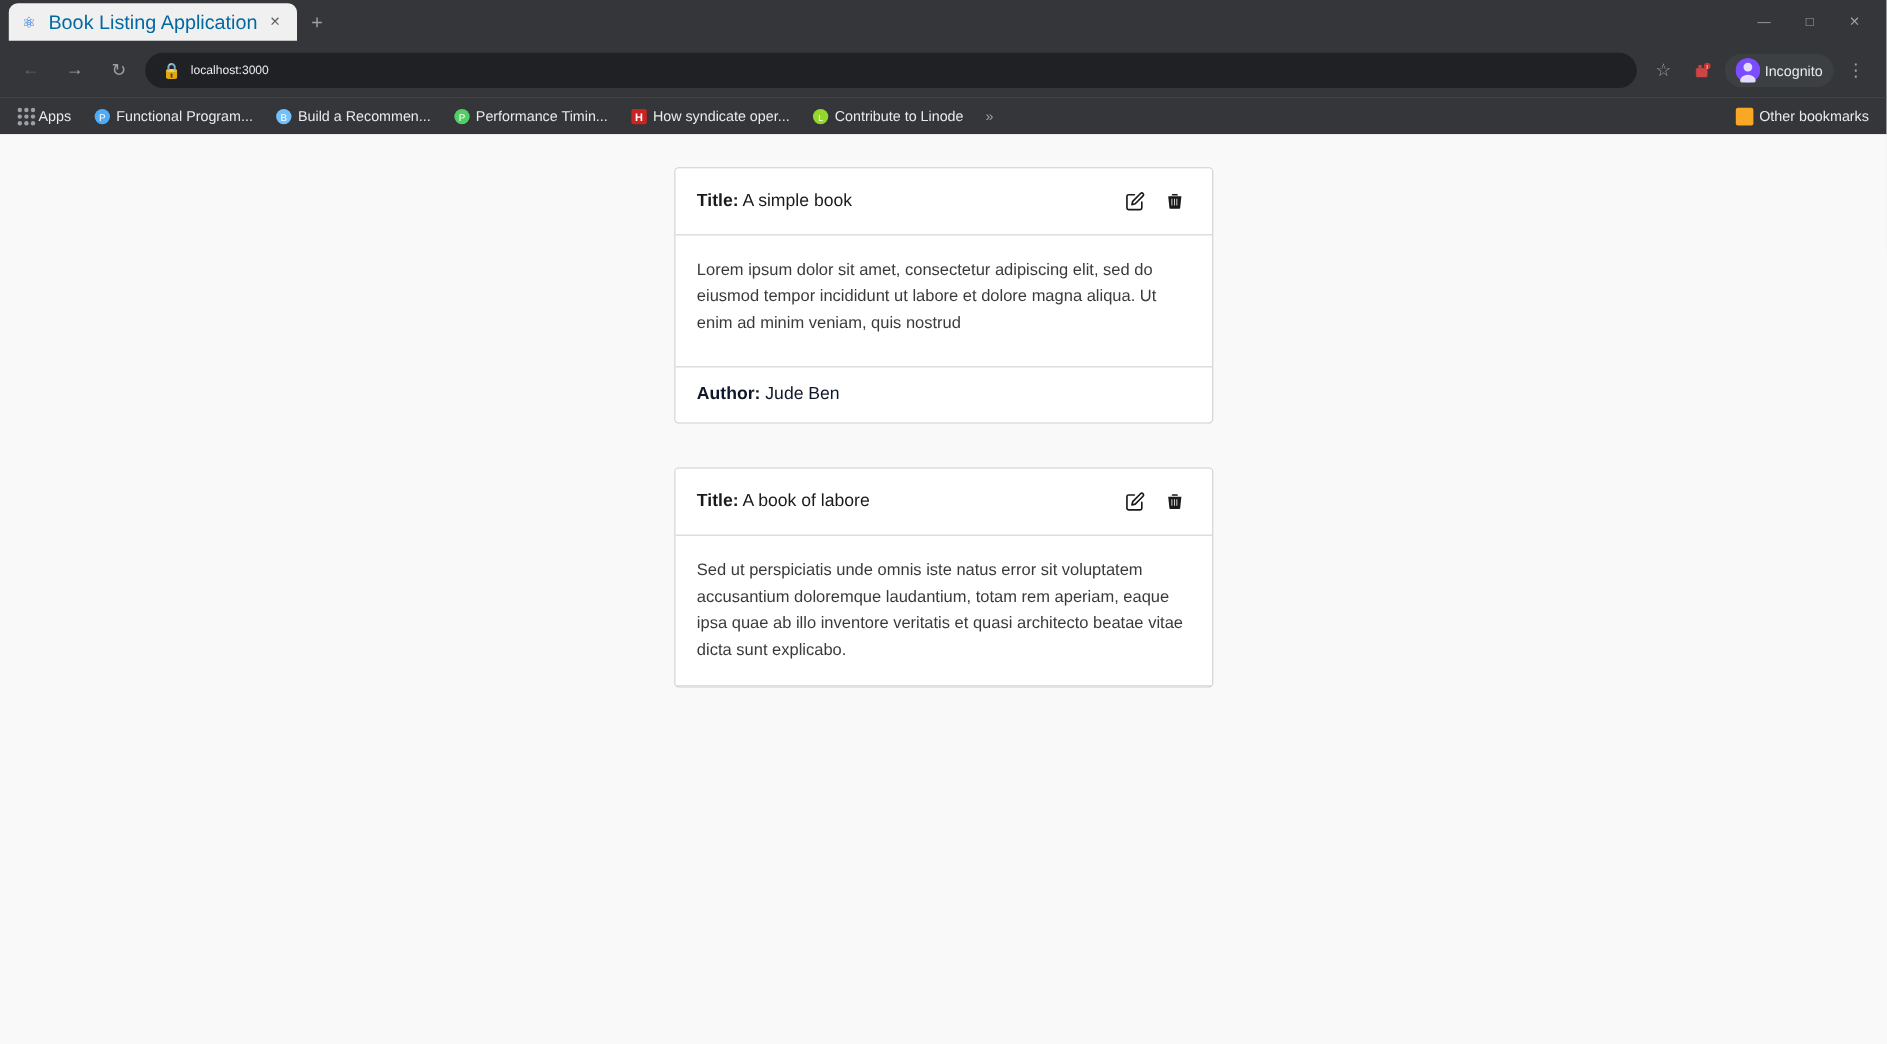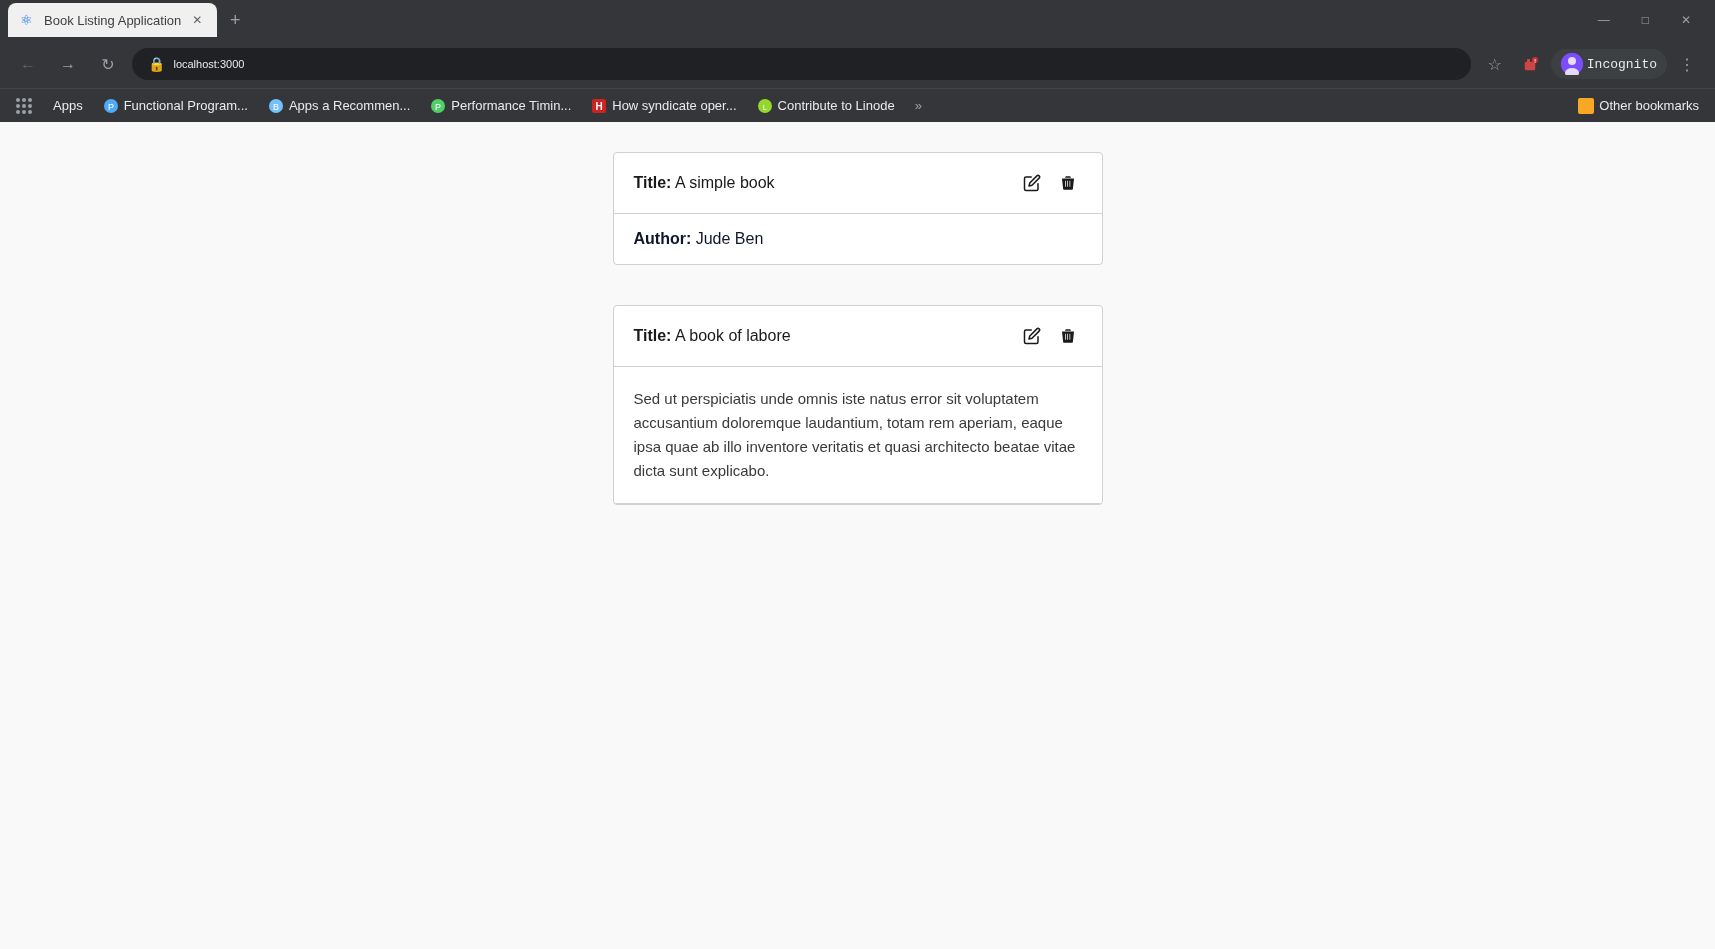--- a/index.html
+++ b/index.html
@@ -41,22 +41,22 @@
     }
 
     .tab-favicon {
       width: 16px;
       height: 16px;
       color: #1a73e8;
       font-size: 14px;
     }
 
     .tab-title {
-      font-size: 13px;
-      color: #404040;
+      font-size: 18px;
+      color: #0369a1;
       flex: 1;
       white-space: nowrap;
       overflow: hidden;
       text-overflow: ellipsis;
     }
 
     .tab-close {
       width: 16px;
       height: 16px;
       display: flex;
@@ -177,37 +177,36 @@
       align-items: center;
       justify-content: center;
       font-size: 11px;
       color: white;
       font-weight: bold;
     }
 
     .profile-name {
       color: #e8eaed;
       font-size: 13px;
-      font-family: Liberation Mono, monospace;
     }
 
     
     .bookmarks-bar {
       display: flex;
       align-items: center;
       background: #35363a;
       height: 34px;
       padding: 0 8px;
       gap: 4px;
       border-top: 1px solid #444;
     }
 
     .bookmarks-apps {
       display: flex;
-      gap: 21px;
+      gap: 3px;
       padding: 0 8px;
       cursor: pointer;
     }
 
     .apps-grid-icon {
       display: grid;
       grid-template-columns: repeat(3, 4px);
       grid-template-rows: repeat(3, 4px);
       gap: 2px;
     }
@@ -458,21 +457,21 @@
       <span class="bookmark-label">Functional Program...</span>
     </div>
 
     <div class="bookmark-item">
       <span class="bookmark-favicon">
         <svg width="16" height="16" viewBox="0 0 16 16">
             <circle cx="8" cy="8" r="7" fill="#74c0fc"></circle>
             <text x="8" y="12" text-anchor="middle" font-size="9" fill="white">B</text>
           </svg>
       </span>
-      <span class="bookmark-label">Apps a Recommen...</span>
+      <span class="bookmark-label">Build a Recommen...</span>
     </div>
 
     <div class="bookmark-item">
       <span class="bookmark-favicon">
         <svg width="16" height="16" viewBox="0 0 16 16">
             <circle cx="8" cy="8" r="7" fill="#51cf66"></circle>
             <text x="8" y="12" text-anchor="middle" font-size="9" fill="white">P</text>
           </svg>
       </span>
       <span class="bookmark-label">Performance Timin...</span>
@@ -527,20 +526,23 @@
             <path d="M18.5 2.5a2.121 2.121 0 0 1 3 3L12 15l-4 1 1-4 9.5-9.5z"></path>
           </svg>
         </div>
         <div class="action-btn" title="Delete">
           <svg class="trash-icon-svg" viewBox="0 0 24 24" fill="currentColor">
             <path d="M9 3h6l1 2H8L9 3zm-5 3h16l-1.5 14a1 1 0 01-1 .9H6.5a1 1 0 01-1-.9L4 6zm4 3v8h1V9H8zm3 0v8h1V9h-1zm3 0v8h1V9h-1z"></path>
           </svg>
         </div>
       </div>
     </div>
+    <div class="book-card-body">
+      <p class="book-description">Lorem ipsum dolor sit amet, consectetur adipiscing elit, sed do eiusmod tempor incididunt ut labore et dolore magna aliqua. Ut enim ad minim veniam, quis nostrud</p>
+    </div>
     <div class="book-card-footer">
       <span class="book-author">
         <span class="book-author-bold">Author:</span>
         <span> Jude Ben</span>
       </span>
     </div>
   </div>
 
   <div class="book-card">
     <div class="book-card-header">

